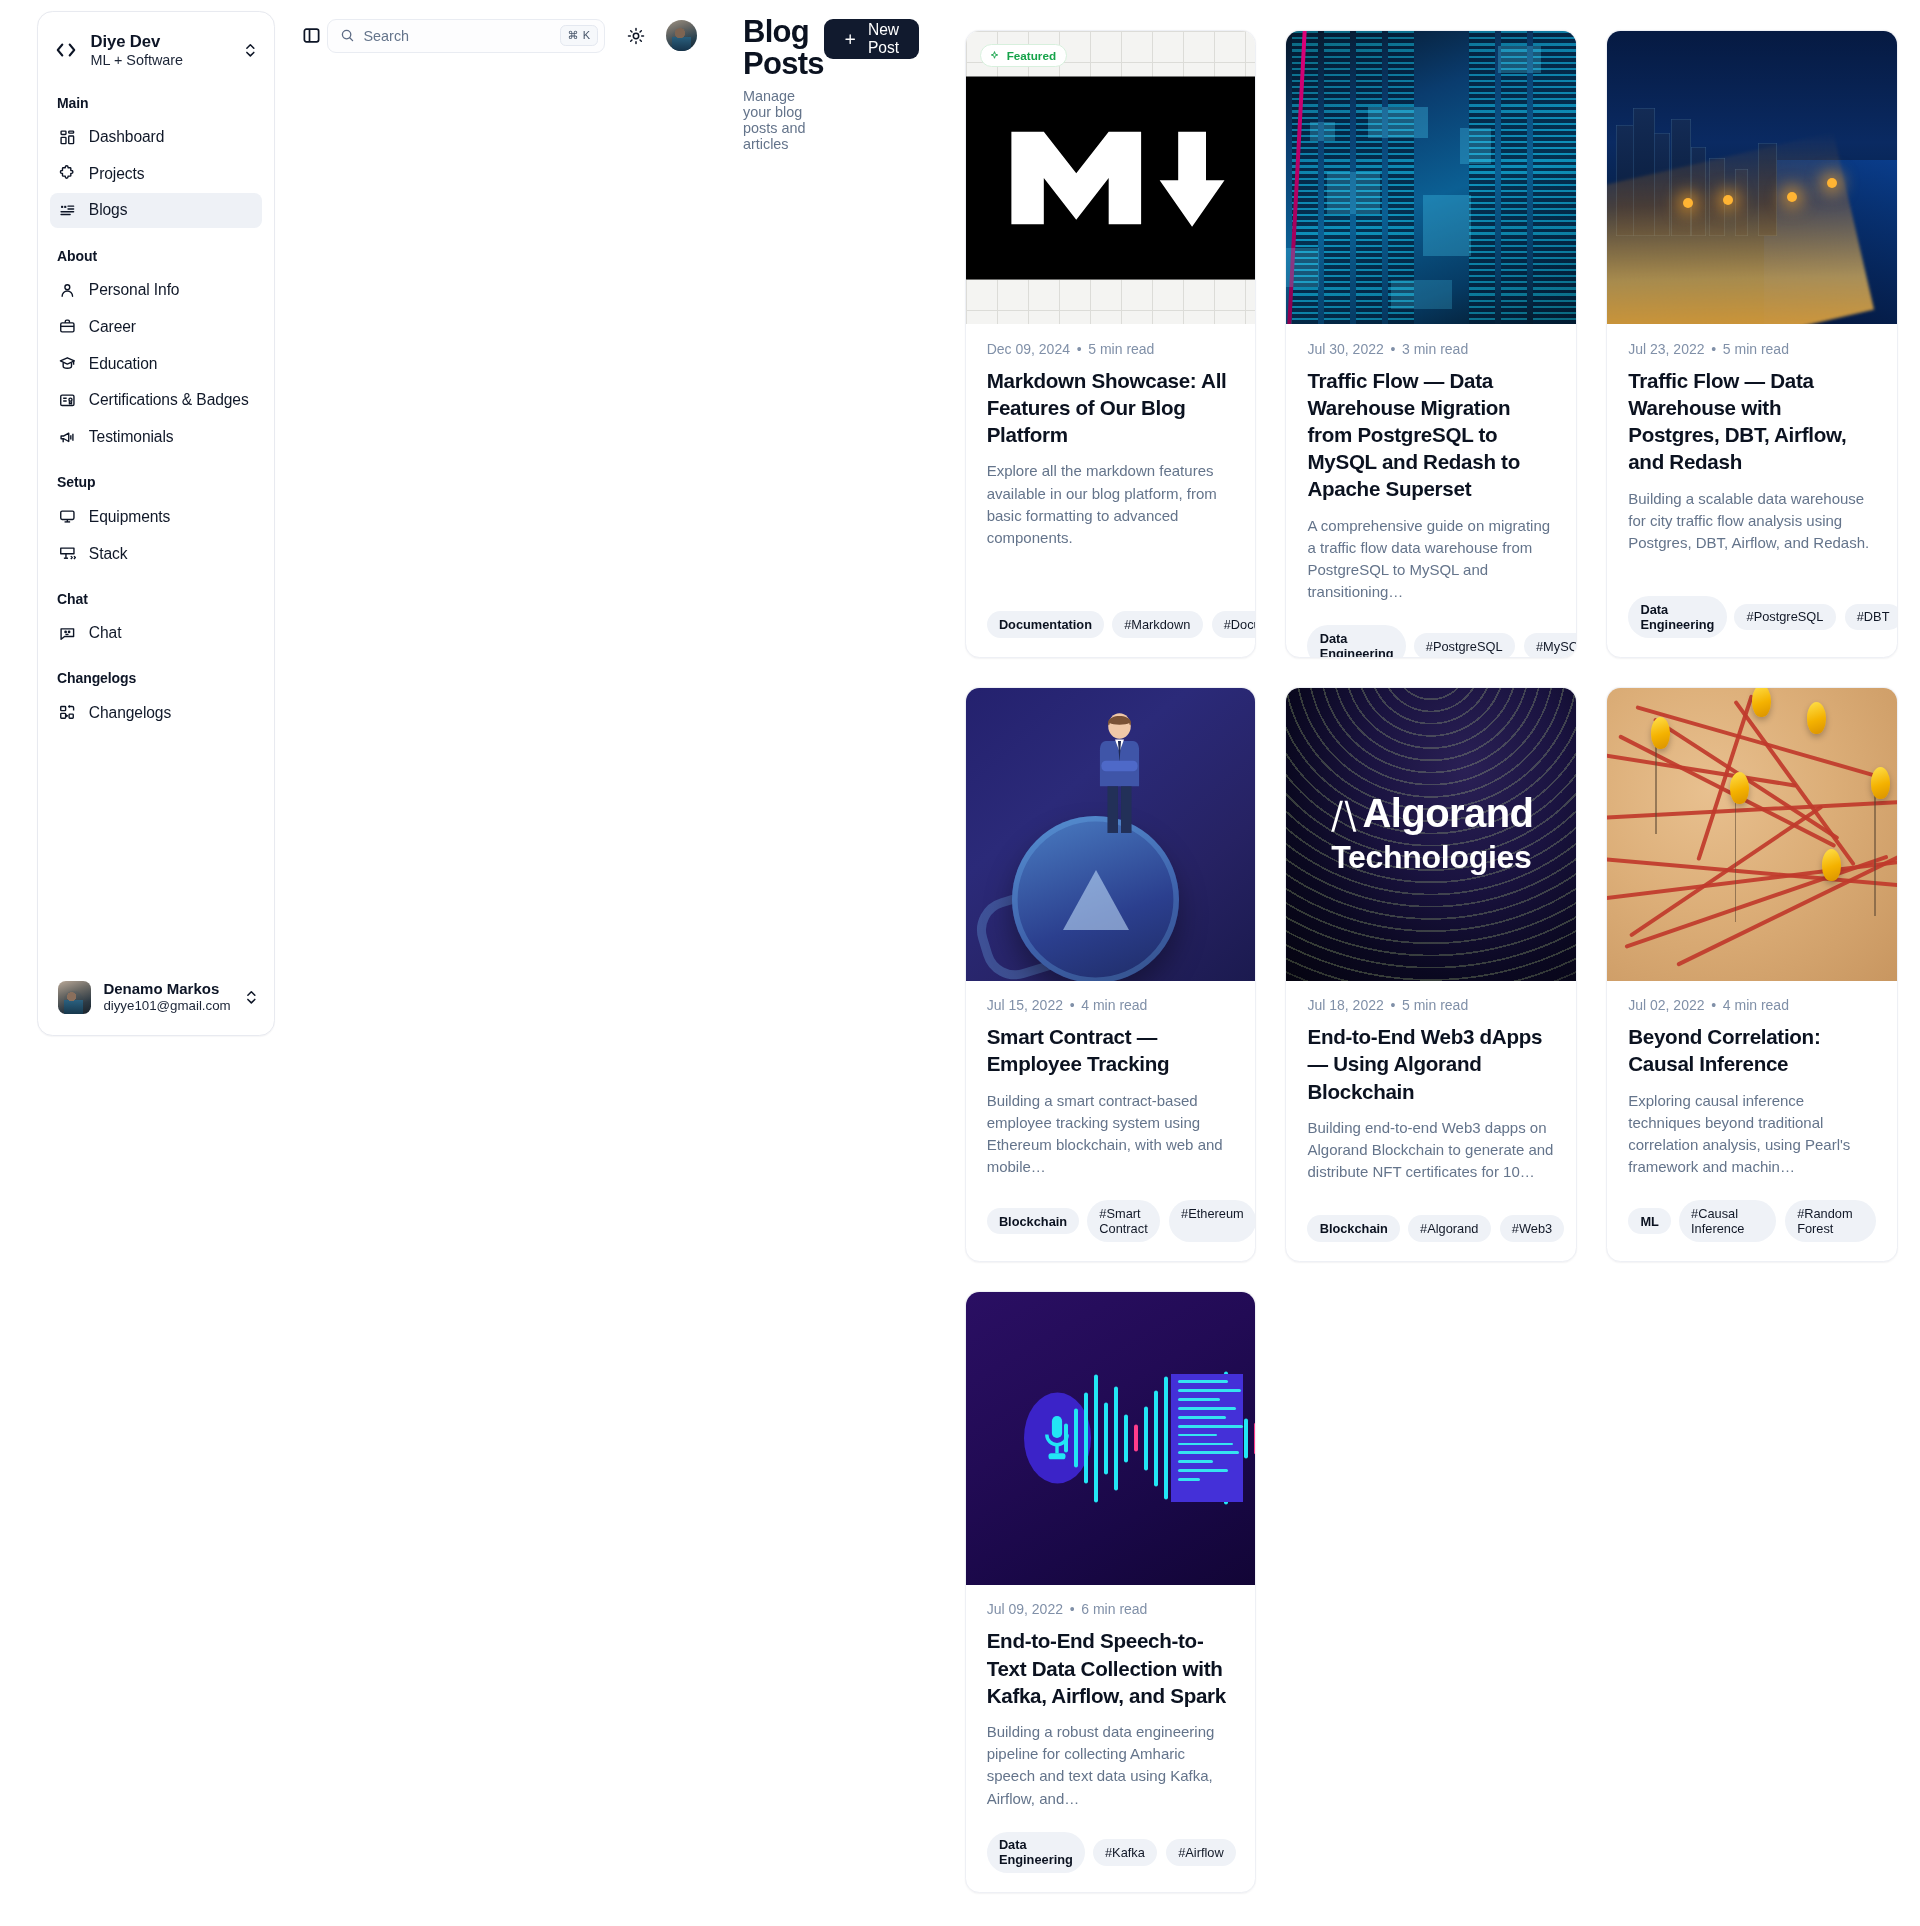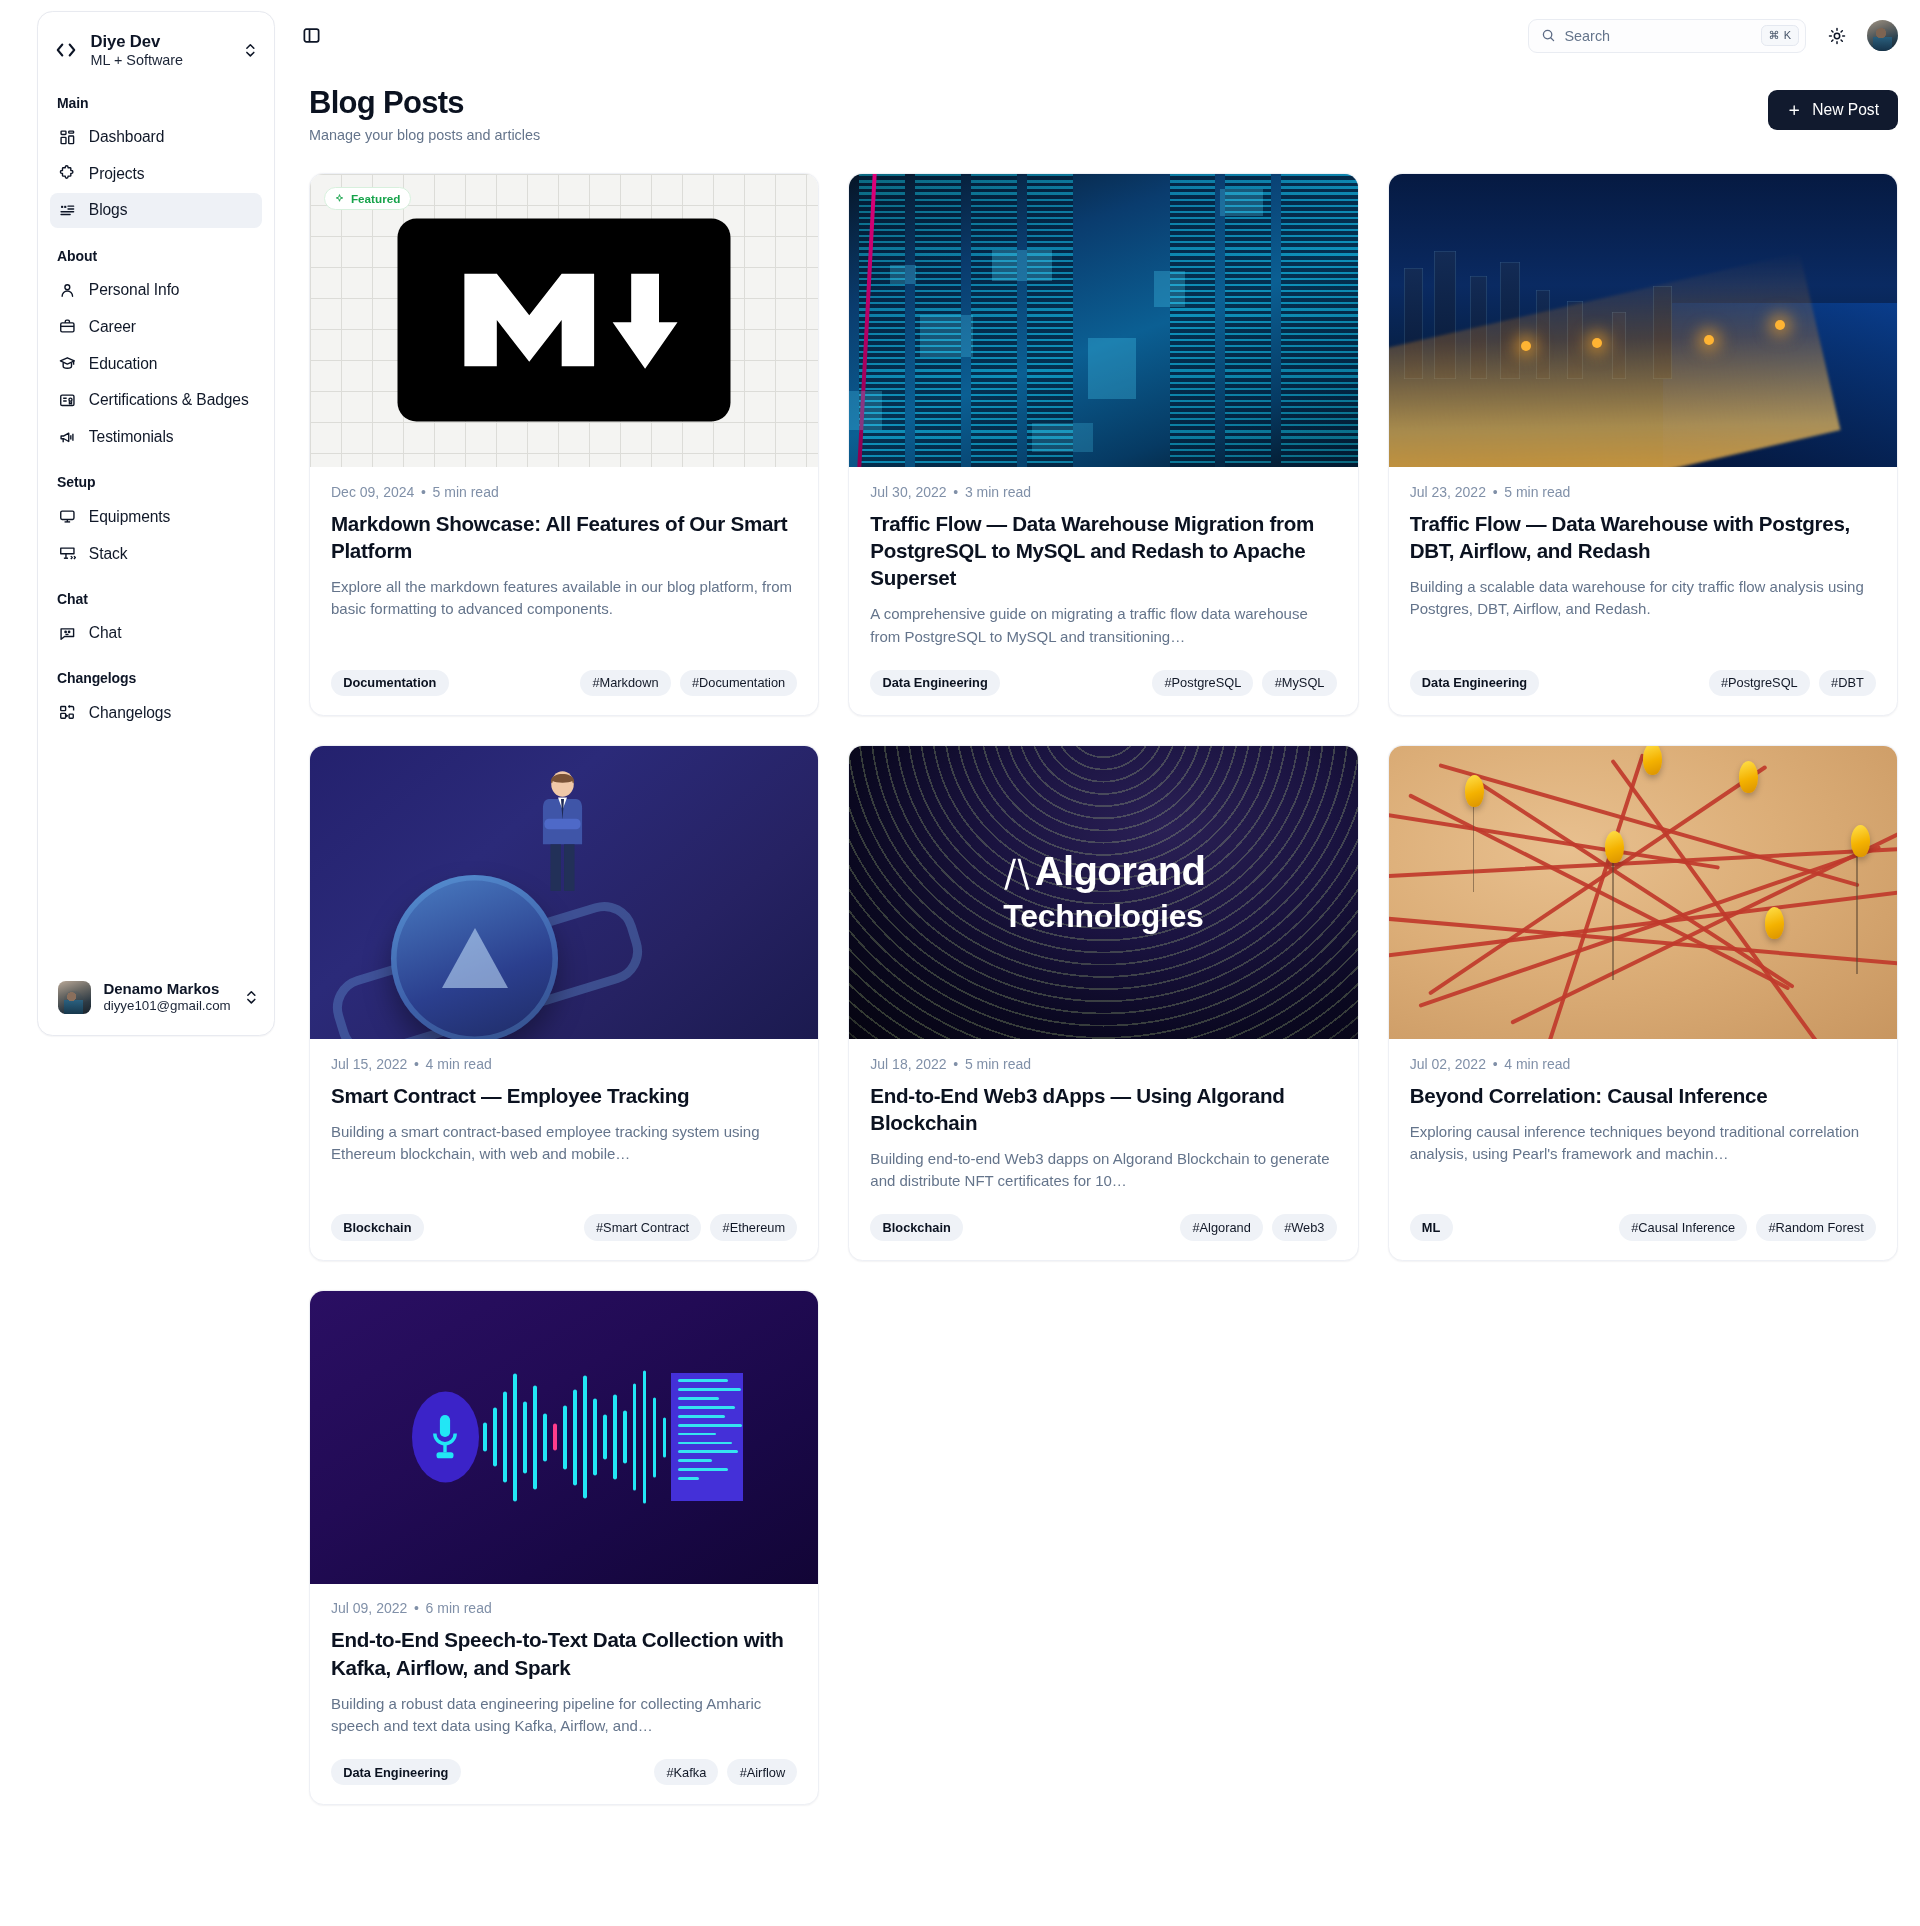--- a/index.html
+++ b/index.html
@@ -67,21 +67,21 @@
     content:""; position:absolute; left:18%; top:30%; width:58%; height:70%;
     background: radial-gradient(circle at 40% 25%, #8a6f5c 0 22%, rgba(0,0,0,0) 23%),
                 linear-gradient(180deg, rgba(36,70,92,.1) 0 40%, #2a5f7d 41%, #17384d 100%);
     border-radius: 40% 40% 0 0;
   }
   .user-meta { flex:1; line-height:1.18; }
   .user-name { font-size:15px; font-weight:700; color:#0d1526; }
   .user-mail { font-size:13.3px; color:#1b2436; margin-top:1.1px; }
 
   
-  .main { flex:1 1 auto; min-width:0; display:flex; flex-direction:column; }
+  .main { flex:1 1 auto; min-width:0; display:flex; flex-direction:row; }
   .topbar {
     height: 71px; display:flex; align-items:center;
     padding: 0 23px 0 10px;
   }
   .panel-toggle {
     width:31px; height:31px; border-radius:6.7px;
     display:flex; align-items:center; justify-content:center;
     color:#0d1526; cursor:pointer;
   }
   .topbar-spacer { flex:1 1 auto; }
@@ -484,21 +484,21 @@
                   <path d="M12 3.5 13.7 9 19 10.8 13.7 12.6 12 18 10.3 12.6 5 10.8 10.3 9z"></path>
                 </svg>
             </span>
             <span>Featured</span>
           </div>
         </div>
         <div class="card-body">
           <div class="meta">
             <span>Dec 09, 2024</span><span class="dot">•</span><span>5 min read</span>
           </div>
-          <div class="card-title">Markdown Showcase: All Features of Our Smart Platform</div>
+          <div class="card-title">Markdown Showcase: All Features of Our Blog Platform</div>
           <div class="card-desc">Explore all the markdown features available in our blog platform, from basic formatting to advanced components.</div>
           <div class="tags-row">
             <span class="cat-chip">Documentation</span>
             <span class="tags-right">
               <span class="tag-chip">#Markdown</span>
               <span class="tag-chip">#Documentation</span>
             </span>
           </div>
         </div>
       </div>

